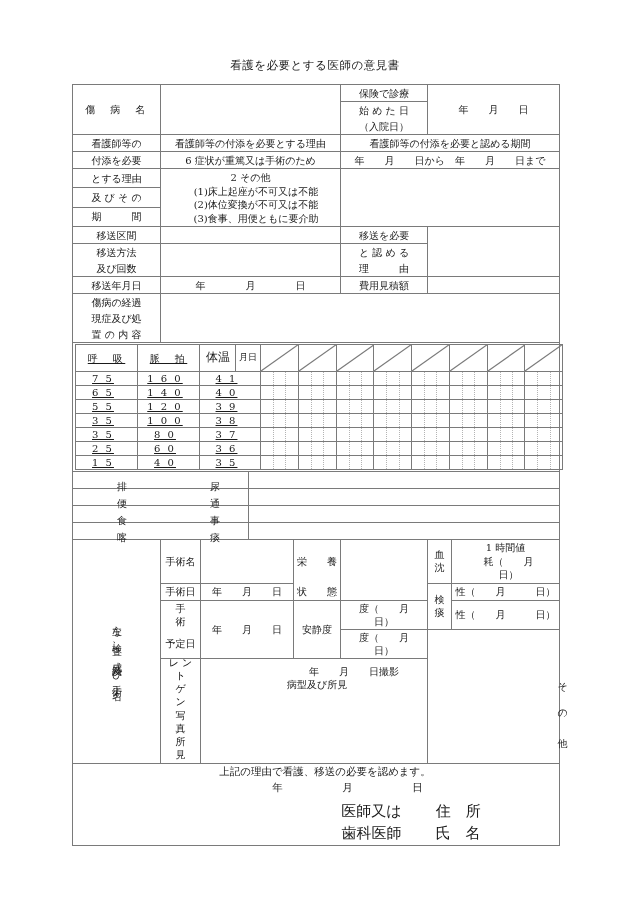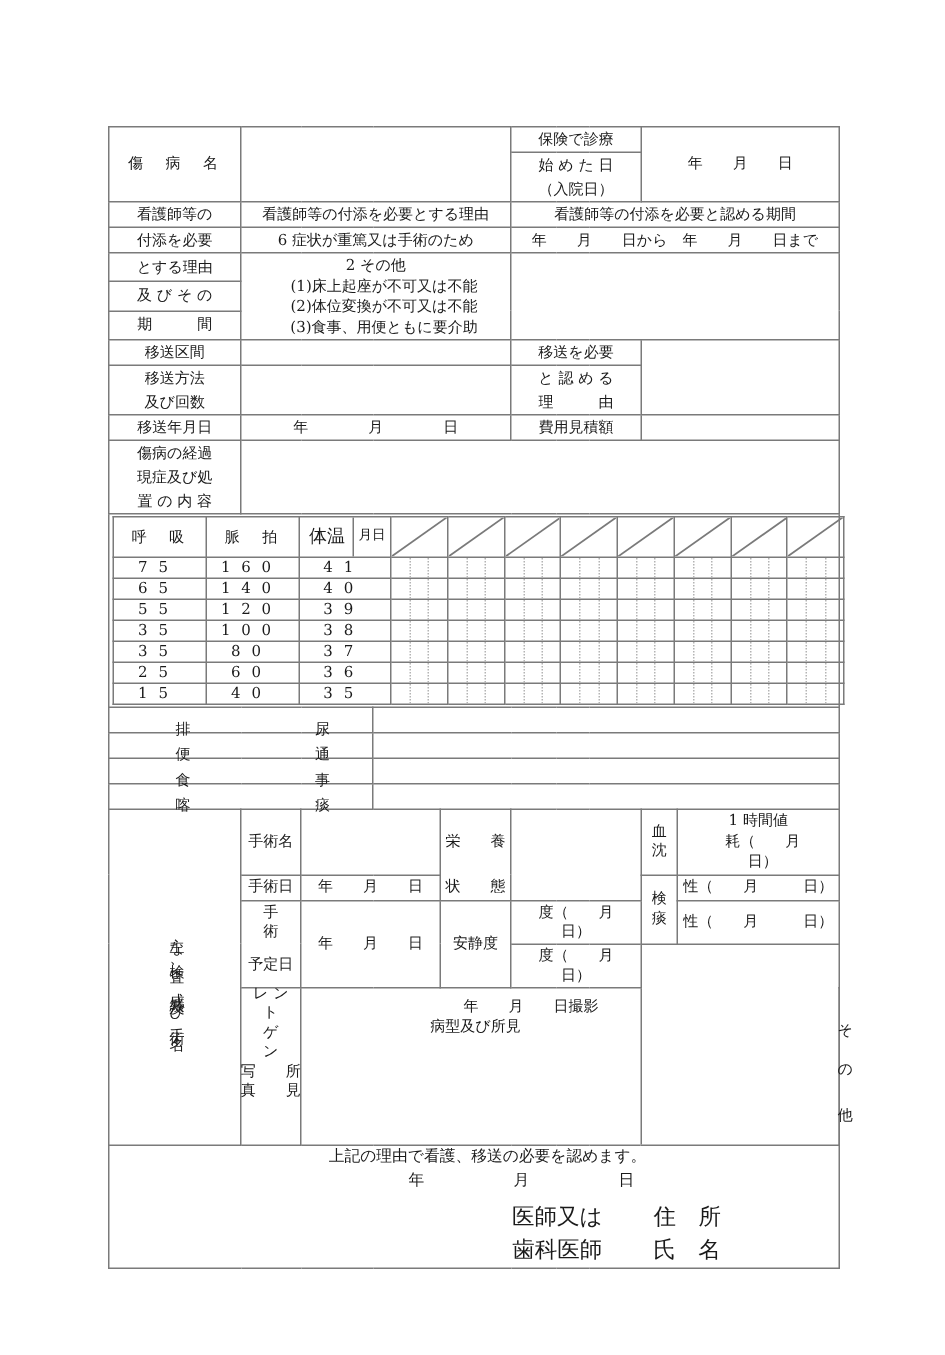--- a/index.html
+++ b/index.html
@@ -47,21 +47,21 @@
     white-space:nowrap;
     margin:0 auto;
     line-height:1;
   }
   .vwrap{display:flex;align-items:center;justify-content:center;height:100%;}
 
   
   .stack{display:block;line-height:1.35;}
 
   
-  .chart-host{position:relative;padding:0;height:auto;}
+  .chart-host{position:relative;padding:0;height:auto;text-decoration:underline;}
   table.grid{border-collapse:collapse;width:100%;table-layout:fixed;}
   table.grid td{
     border:1px solid #7a7a7a;
     height:13px;padding:0;font-size:10px;
   }
   .datehead{height:26px !important;position:relative;overflow:hidden;}
   .datehead .diag{
     position:absolute;left:0;top:0;width:100%;height:100%;
   }
   .subcell{position:relative;}
@@ -95,20 +95,21 @@
   .f-line2{padding-left:70px;font-size:10.5px;letter-spacing:7px;margin-top:3px;}
   .f-sig{margin-top:6px;padding-left:190px;font-size:15px;}
   .f-sig div{line-height:1.45;}
   .f-sig .sp{display:inline-block;width:34px;}
 </style>
 </head>
 <body>
 
 <div class="page">
 
+  <div class="doc-title">看護を必要とする医師の意見書</div>
 
   <table class="form">
     <colgroup>
       <col style="width:88px">
         <col style="width:40px">
         <col style="width:48px">
       <col style="width:45px">
         <col style="width:47px">
         <col style="width:30px">
       <col style="width:22px">
@@ -411,21 +412,21 @@
       <td style="border-top:0">予定日</td>
       <td colspan="3">度（　　月　　　日）</td>
       <td colspan="2" rowspan="2" style="border-left:0"></td>
     </tr>
     <tr>
       <td class="nopad" style="width:62px;height:100px;vertical-align:top">
         <div style="height:46px;display:flex;flex-direction:column;justify-content:flex-end;padding-top:2px">
           <span>レ ン ト</span>
           <span>ゲ　　ン</span>
         </div>
-        <div style="height:54px;display:flex;flex-direction:row;justify-content:center">
+        <div style="height:54px;display:flex;flex-direction:column;justify-content:center">
           <span>写　　真</span>
           <span>所　　見</span>
         </div>
       </td>
       <td colspan="6" style="vertical-align:top;padding-top:6px">
         <div style="text-align:center;padding-left:80px">年　　月　　日撮影</div>
         <div style="text-align:center;padding-left:6px">病型及び所見</div>
       </td>
       <td class="nopad" style="width:24px">
         <div class="vwrap">

